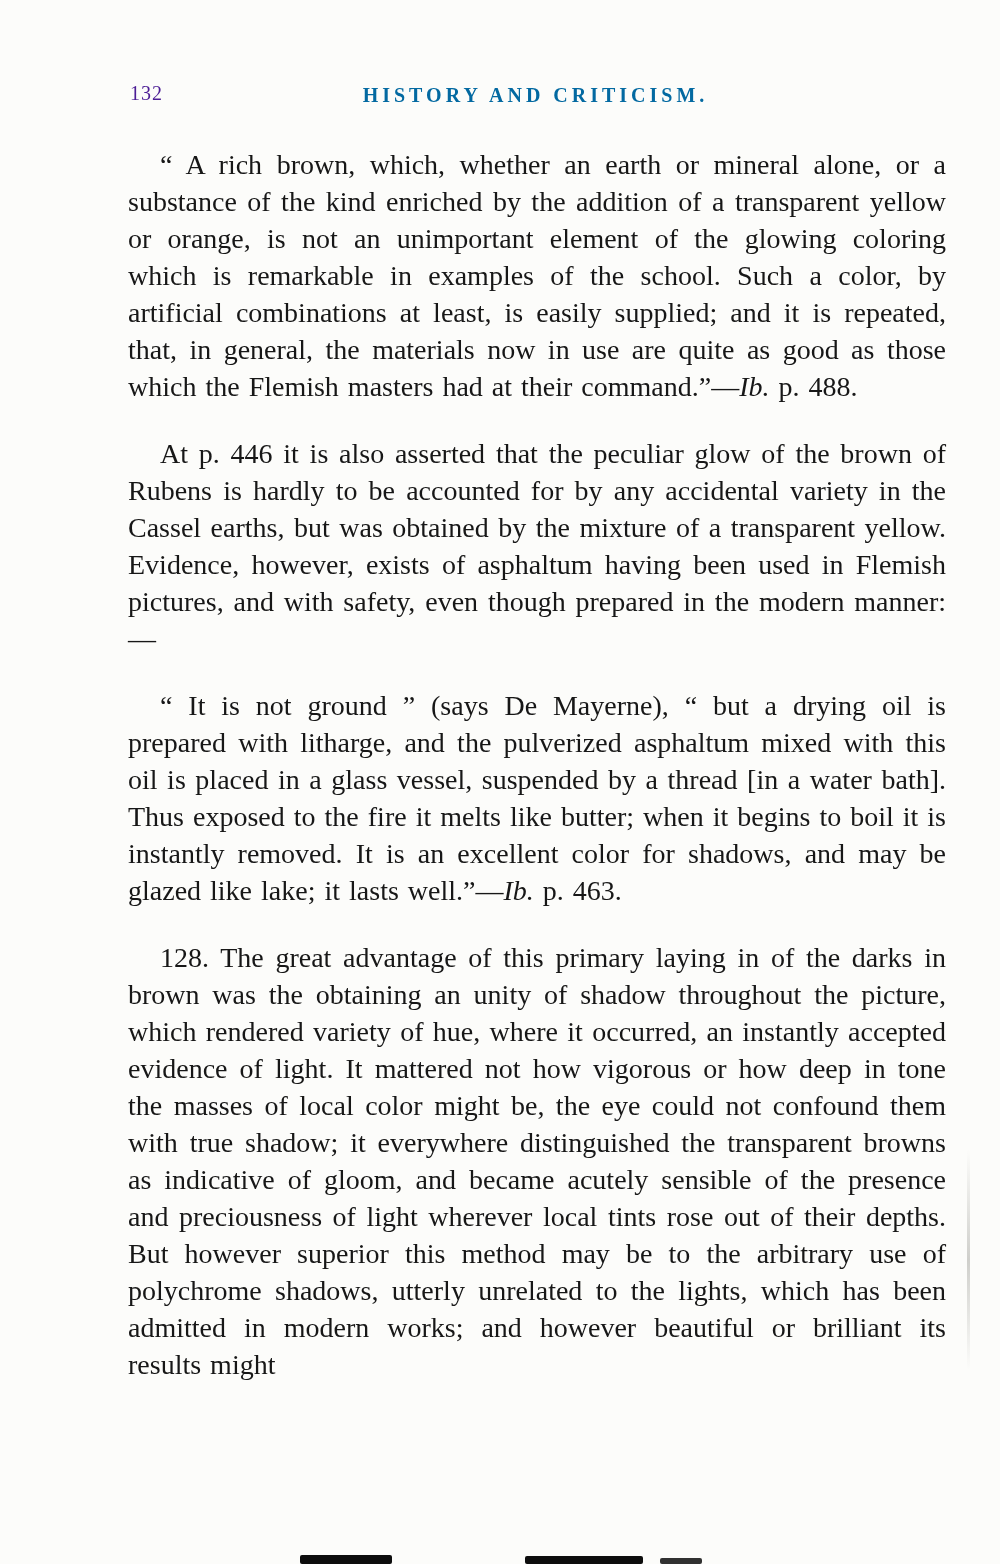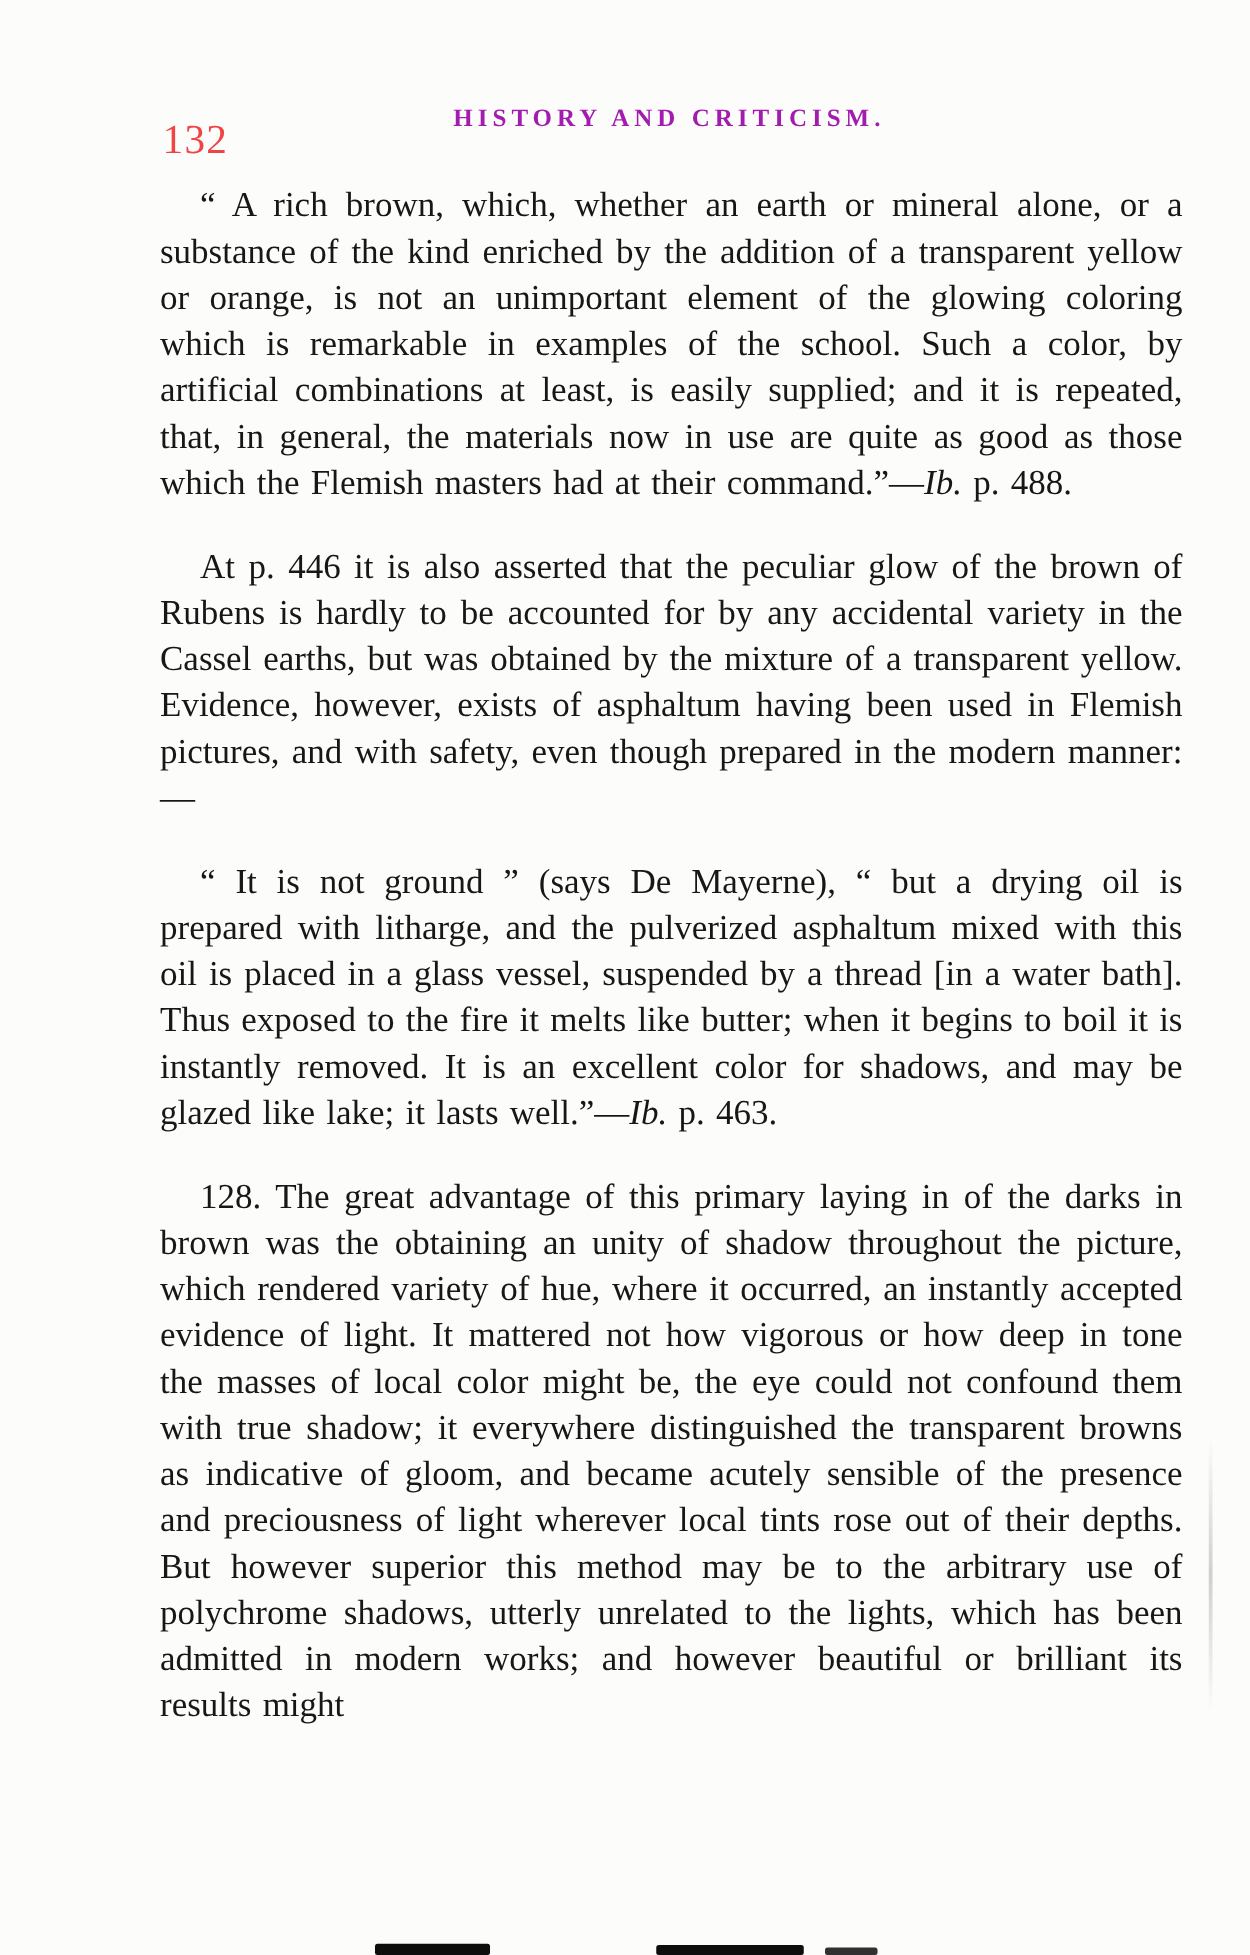--- a/index.html
+++ b/index.html
@@ -21,33 +21,33 @@
   .page-header {
     position: absolute;
     top: 78px;
     left: 128px;
     right: 57px;
     height: 34px;
   }
   .page-number {
     position: absolute;
     left: 2px;
-    top: 16px;
-    font-size: 33px;
+    top: 4px;
+    font-size: 20px;
     letter-spacing: 1px;
-    color: #ef4444;
+    color: #4c1d95;
   }
   .running-title {
     display: block;
     text-align: center;
     font-size: 20px;
     font-weight: 600;
     letter-spacing: 4px;
     padding-top: 6px;
-    color: #a21caf;
+    color: #0369a1;
   }
   .text-block {
     position: absolute;
     top: 146px;
     left: 128px;
     width: 818px;
   }
   .para {
     margin: 0 0 30px 0;
     font-size: 28px;

